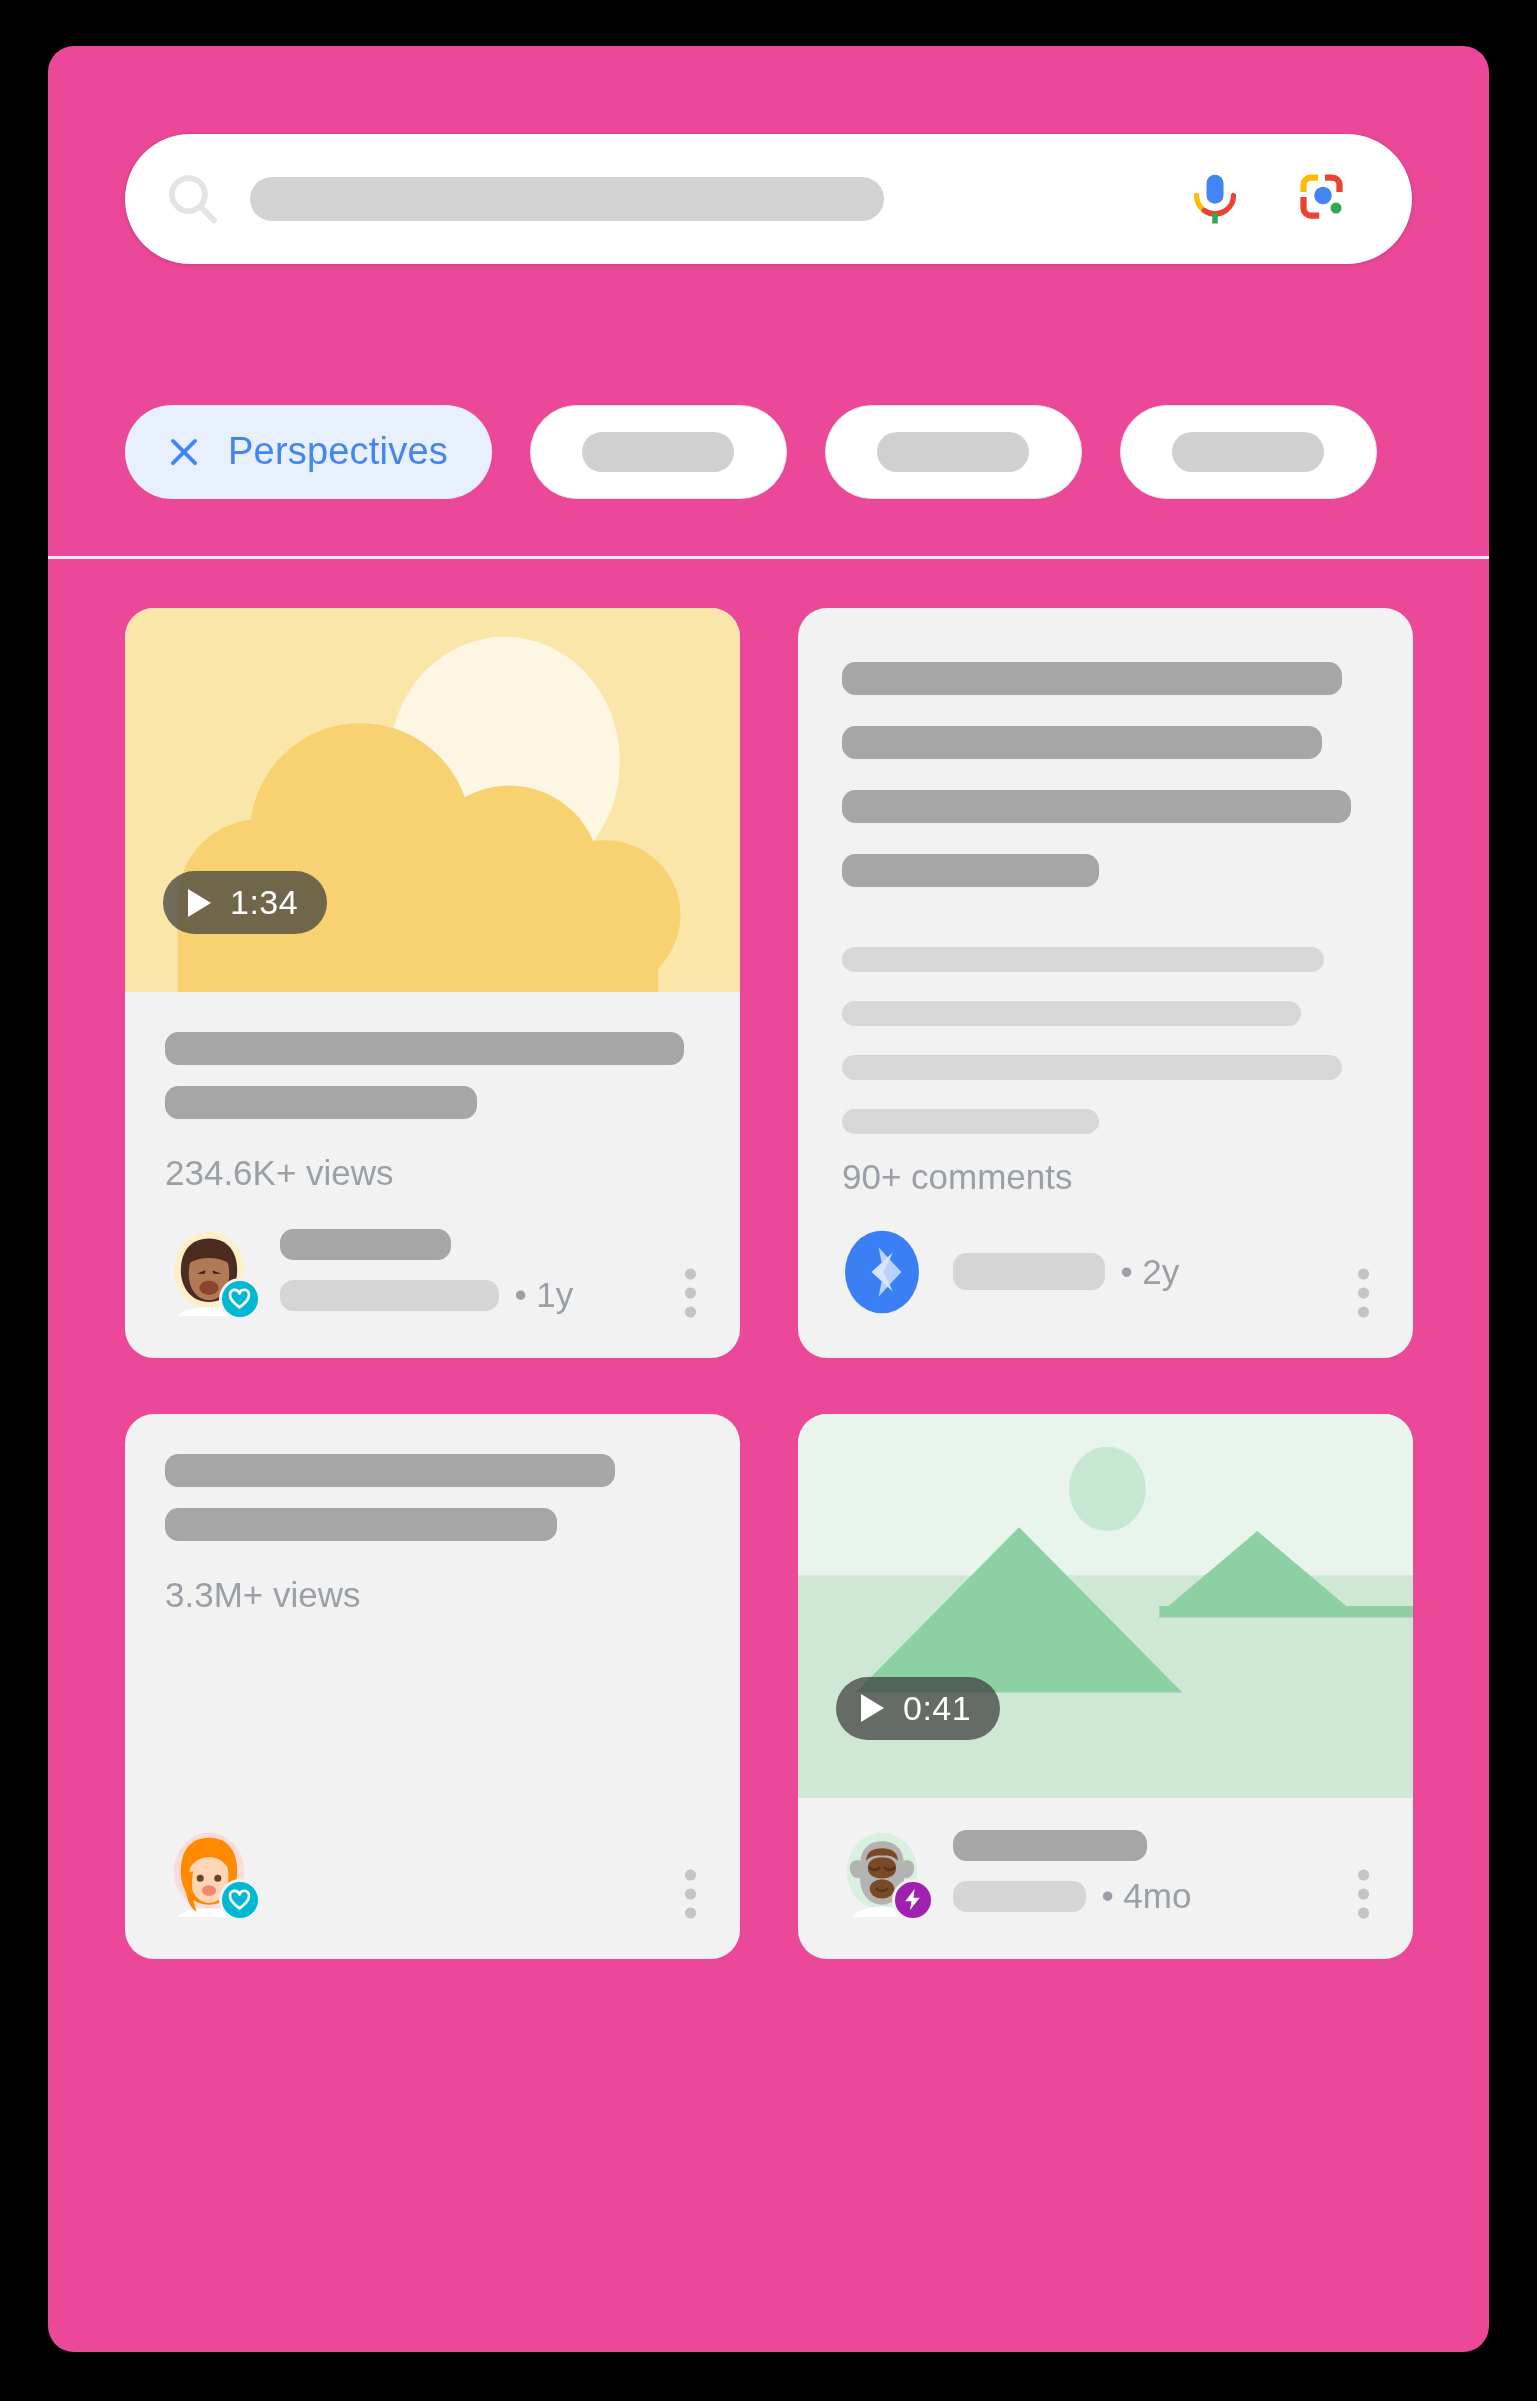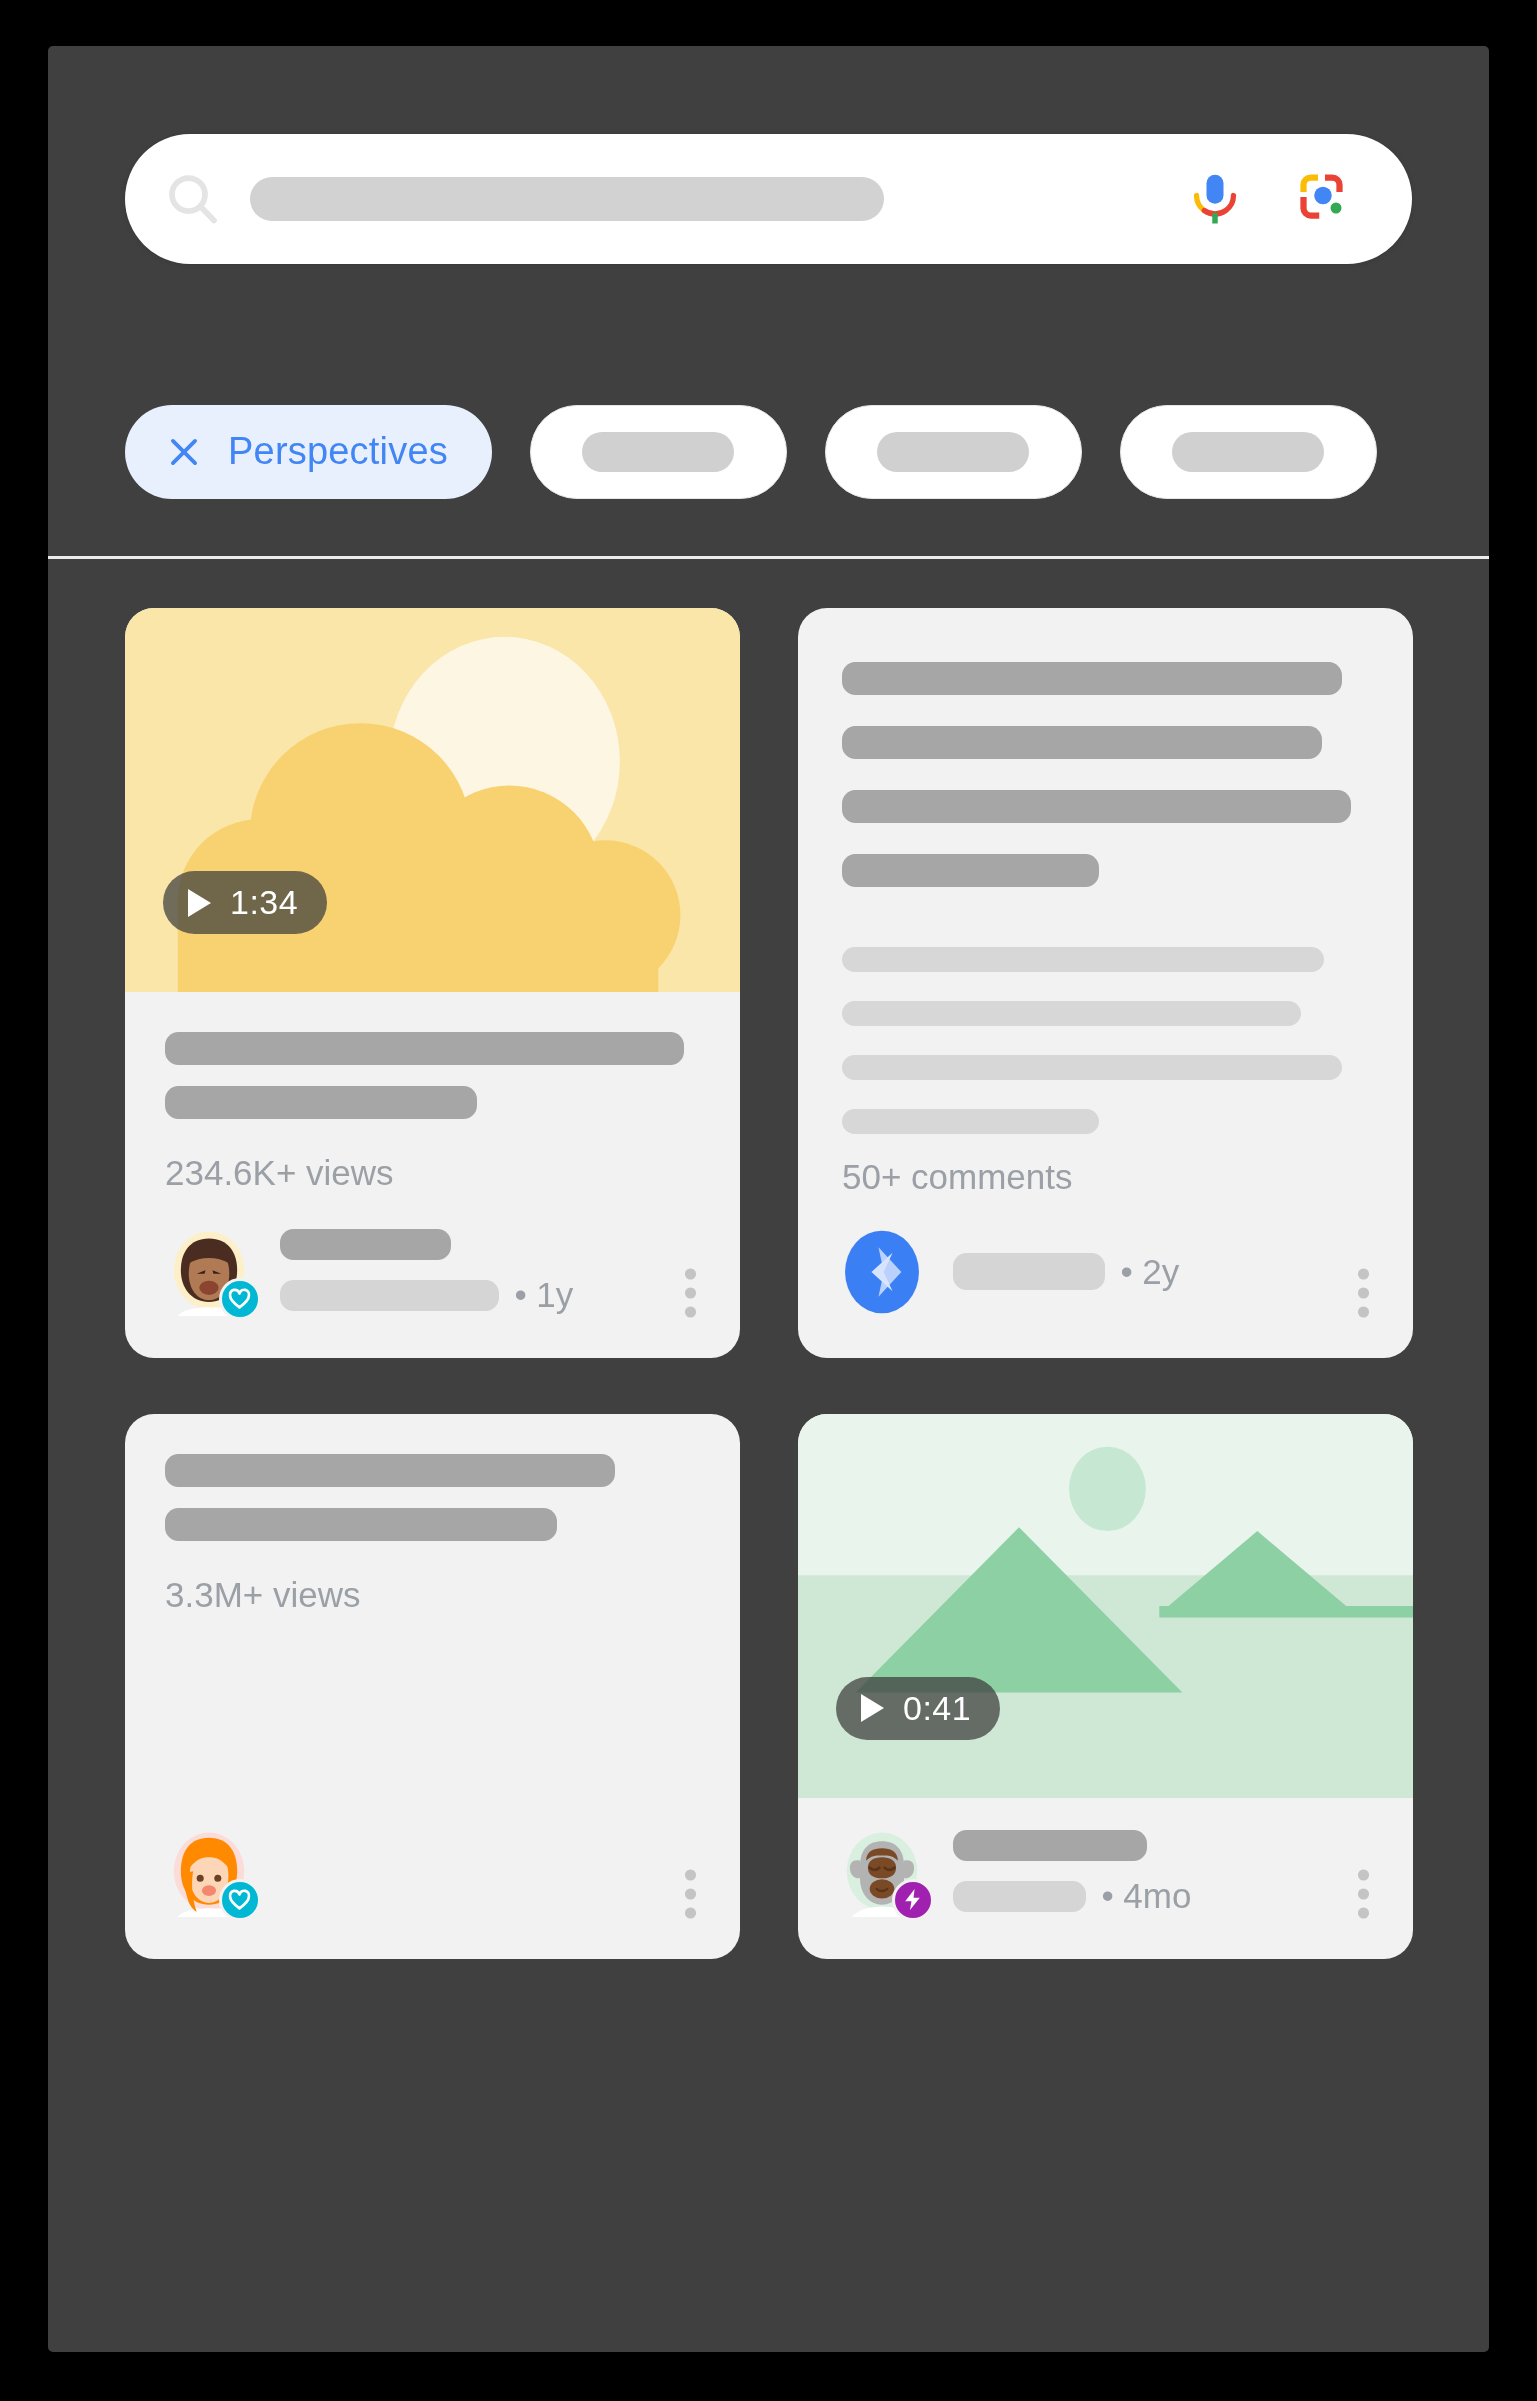--- a/index.html
+++ b/index.html
@@ -7,22 +7,22 @@
     width: 1537px; height: 2402px;
     background: #000;
     font-family: "Liberation Sans", "DejaVu Sans", sans-serif;
     overflow: hidden;
   }
 
   .phone-shell {
     position: absolute;
     left: 48px; top: 46px;
     width: 1441px; height: 2306px;
-    background: #404040;
-    border-radius: 5px;
+    background: #ec4899;
+    border-radius: 26px;
     overflow: hidden;
   }
 
   
   .search-wrap {
     position: absolute;
     left: 77px; top: 88px;
     width: 1287px; height: 130px;
   }
   .search-bar {
@@ -324,21 +324,21 @@
     <div class="card">
       <div class="body text-card-body">
         <div class="line" style="width:500px;height:33px;background:#a6a6a6;margin-bottom:31px;"></div>
         <div class="line" style="width:480px;height:33px;background:#a6a6a6;margin-bottom:31px;"></div>
         <div class="line" style="width:509px;height:33px;background:#a6a6a6;margin-bottom:31px;"></div>
         <div class="line" style="width:257px;height:33px;background:#a6a6a6;margin-bottom:60px;"></div>
         <div class="line" style="width:482px;height:25px;background:#d7d7d7;margin-bottom:29px;"></div>
         <div class="line" style="width:459px;height:25px;background:#d7d7d7;margin-bottom:29px;"></div>
         <div class="line" style="width:500px;height:25px;background:#d7d7d7;margin-bottom:29px;"></div>
         <div class="line" style="width:257px;height:25px;background:#d7d7d7;margin-bottom:9.6px;"></div>
-        <div class="meta">50+ comments</div>
+        <div class="meta">90+ comments</div>
         <div class="spacer"></div>
       </div>
       <div class="footer">
         <div class="avatar-wrap">
           <svg viewBox="0 0 100 100">
             <ellipse cx="50" cy="50" rx="42" ry="47" fill="#3b7ff5"></ellipse>
             <path d="M46 22 L72 50 L46 78 L52 50 Z" fill="#b9d1fb"></path>
             <path d="M62 28 L38 50 L62 72 L52 50 Z" fill="#d7e4fd"></path>
           </svg>
         </div>

